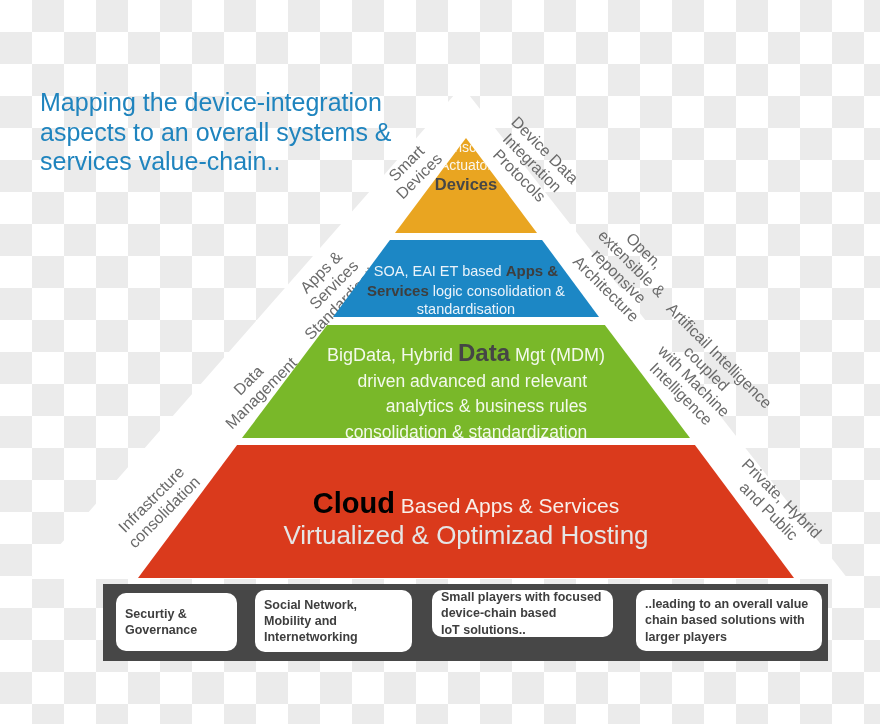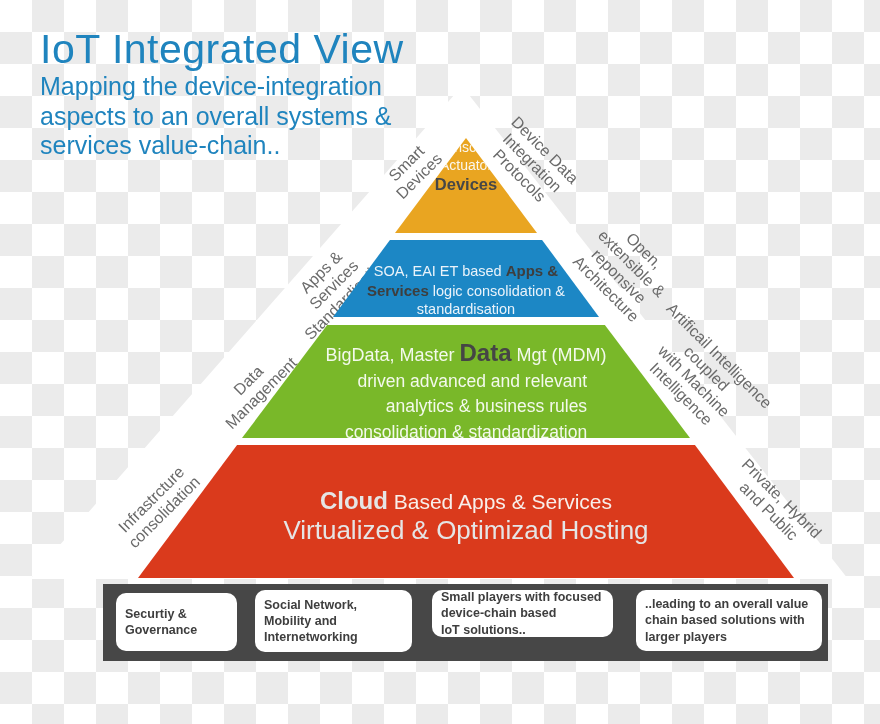--- a/index.html
+++ b/index.html
@@ -6,21 +6,21 @@
   .stage {
     position:relative; width:880px; height:724px; overflow:hidden;
     background: repeating-conic-gradient(#ebebeb 0% 25%, #ffffff 0% 50%);
     background-size: 64px 64px;
     font-family: "Liberation Sans", sans-serif;
   }
   .pre { white-space: pre-line; }
 
   
   .title { position:absolute; left:40px; top:26px; color:#1F84BE; font-size:41px; letter-spacing:.5px; }
-  .subtitle { position:absolute; left:40px; top:72px; color:#1F84BE; font-size:25px; line-height:1.18; }
+  .subtitle { position:absolute; left:40px; top:88px; color:#1F84BE; font-size:25px; line-height:1.18; }
 
   
   .backdrop { position:absolute; left:0; top:0; width:880px; height:724px;
     clip-path: polygon(462px 86px, 848px 579px, 30px 579px); background:#ffffff; }
 
   
   .layer { position:absolute; box-sizing:border-box; display:flex; flex-direction:column; align-items:center; text-align:center; }
   .layer-devices { left:395px; top:138px; width:142px; height:95px; background:#E9A521;
     clip-path:polygon(50% 0, 100% 100%, 0 100%); justify-content:flex-start; padding-bottom:0; }
   .layer-apps { left:333px; top:240px; width:266px; height:77px; background:#1C87C5;
@@ -32,21 +32,21 @@
 
   .lt { color:#FBF7EE; }                     
   .devices-line { font-size:14px; line-height:1.3; }
   .devices-bold { font-size:16.5px; font-weight:bold; color:#474747; margin-top:1px; }
   .apps-text { width:224px; font-size:14.5px; line-height:1.28; color:#EAF3FA; }
   .apps-text b { color:#3E3E3E; font-size:15px; }
   .data-line1 { font-size:18px; color:#F3F9EC; white-space:nowrap; }
   .data-line1 b { font-size:24px; color:#454545; }
   .data-rest { font-size:17.5px; line-height:1.45; color:#F3F9EC; margin-top:2px;text-align:right; }
   .cloud-line1 { font-size:21px; color:#F8EFEA; white-space:nowrap; }
-  .cloud-line1 b { font-size:24px; color:#e5e5e5; }
+  .cloud-line1 b { font-size:29px; color:#000000; }
   .cloud-line2 { font-size:26px; color:#e5e5e5; margin-top:0; white-space:nowrap; }
 
   
   .side-label { position:absolute; color:#6A6A6A; font-size:16px; line-height:1.12;
     text-align:center; transform-origin:center; white-space:pre-line; }
   .rot-l { transform: translate(-50%,-50%) rotate(-45deg); }
   .rot-r { transform: translate(-50%,-50%) rotate(45deg); }
 
   
   .bar { position:absolute; left:103px; top:584px; width:725px; height:77px; background:#474747; }
@@ -55,21 +55,20 @@
   .fbox-0 { left:13px;  top:9px; width:121px; height:58px; }
   .fbox-1 { left:152px; top:6px; width:157px; height:62px; }
   .fbox-2 { left:329px; top:6px; width:181px; height:47px; }
   .fbox-3 { left:533px; top:6px; width:186px; height:61px; }
 </style>
 </head>
 <body>
 
 <div class="stage">
 
-  <div class="title">IoT Integrated View</div>
   <div class="subtitle pre">Mapping the device-integration
 aspects  to an overall systems &amp;
 services value-chain..</div>
 
   <div class="backdrop"></div>
 
   <div class="side-label rot-l" style="left:413px; top:170px;">Smart
 Devices</div>
   <div class="side-label rot-l" style="left:334px; top:285px;">Apps &amp;
 Services
@@ -97,21 +96,21 @@
     <div class="devices-line lt pre">Sensor &amp;
 Actuator</div>
     <div class="devices-bold">Devices</div>
   </div>
 
   <div class="layer layer-apps">
     <div class="apps-text"><span>SOA, EAI ET based </span><b>Apps &amp; Services</b><span> logic consolidation &amp; standardisation</span></div>
   </div>
 
   <div class="layer layer-data">
-    <div class="data-line1"><span>BigData, Master </span><b>Data</b><span> Mgt (MDM)</span></div>
+    <div class="data-line1"><span>BigData, Hybrid </span><b>Data</b><span> Mgt (MDM)</span></div>
     <div class="data-rest pre">driven advanced and relevant
 analytics &amp; business rules
 consolidation &amp; standardization</div>
   </div>
 
   <div class="layer layer-cloud">
     <div class="cloud-line1"><b>Cloud</b><span> Based Apps &amp; Services</span></div>
     <div class="cloud-line2">Virtualized &amp; Optimizad Hosting</div>
   </div>
 

